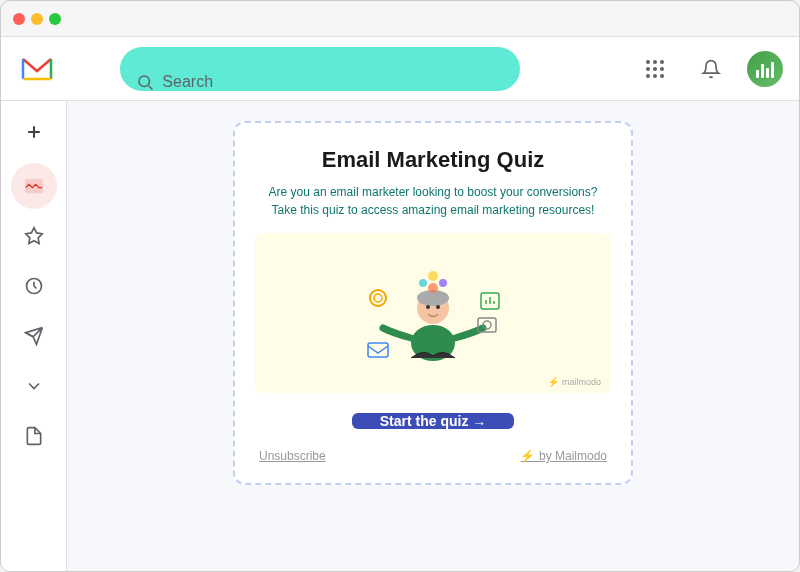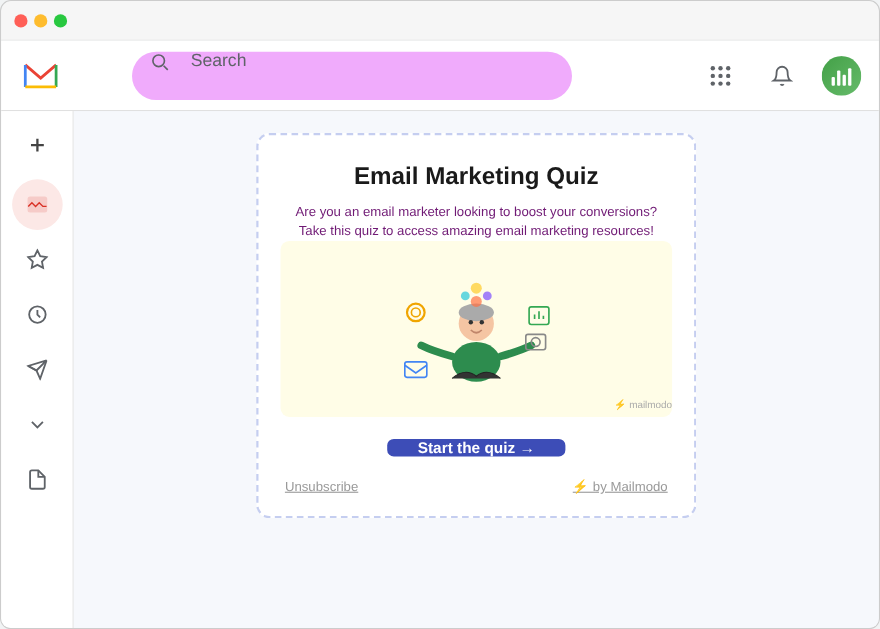--- a/index.html
+++ b/index.html
@@ -55,27 +55,27 @@
       flex-shrink: 0;
     }
     .gmail-logo svg {
       width: 36px;
       height: 36px;
     }
     .search-bar {
       flex: 1;
       max-width: 400px;
       margin: 0 auto;
-      background: #f0abfc;
+      background: #5eead4;
       border-radius: 24px;
       height: 44px;
       display: flex;
-      align-items: flex-start;
+      align-items: flex-end;
       padding: 0 16px;
-      gap: 19px;
+      gap: 8px;
       cursor: text;
     }
     .search-bar .search-icon-svg {
       color: #5f6368;
       flex-shrink: 0;
     }
     .search-text {
       color: #5f6368;
       font-size: 16px;
     }
@@ -204,23 +204,24 @@
 
     .email-title {
       font-size: 22px;
       font-weight: 700;
       color: #1a1a1a;
       text-align: center;
       margin-bottom: 10px;
     }
     .email-subtitle {
       font-size: 12px;
-      color: #701a75;
+      color: #0f766e;
       text-align: center;
       line-height: 1.5;
+      margin-bottom: 14px;
       padding: 0 10px;
     }
 
     
     .illustration-box {
       width: 100%;
       background: #fffde7;
       border-radius: 8px;
       height: 160px;
       display: flex;
@@ -234,21 +235,21 @@
       display: flex;
       align-items: center;
       justify-content: center;
       width: 100%;
       height: 100%;
     }
     
     .mailmodo-badge {
       position: absolute;
       bottom: 6px;
-      right: 0;
+      right: 10px;
       font-size: 9px;
       color: #aaa;
       display: flex;
       align-items: center;
       gap: 3px;
     }
 
     .cta-button {
       background: #3d4db7;
       color: white;

